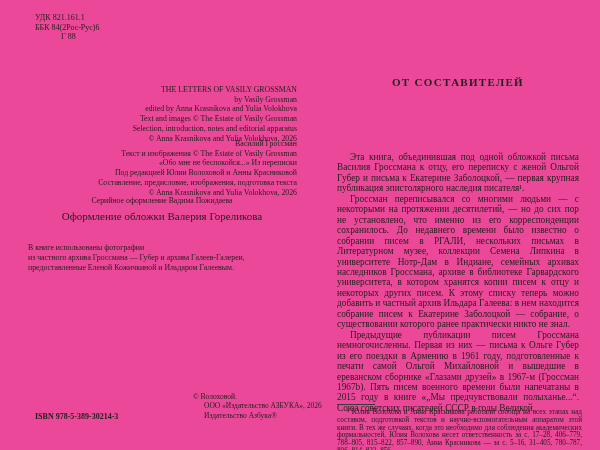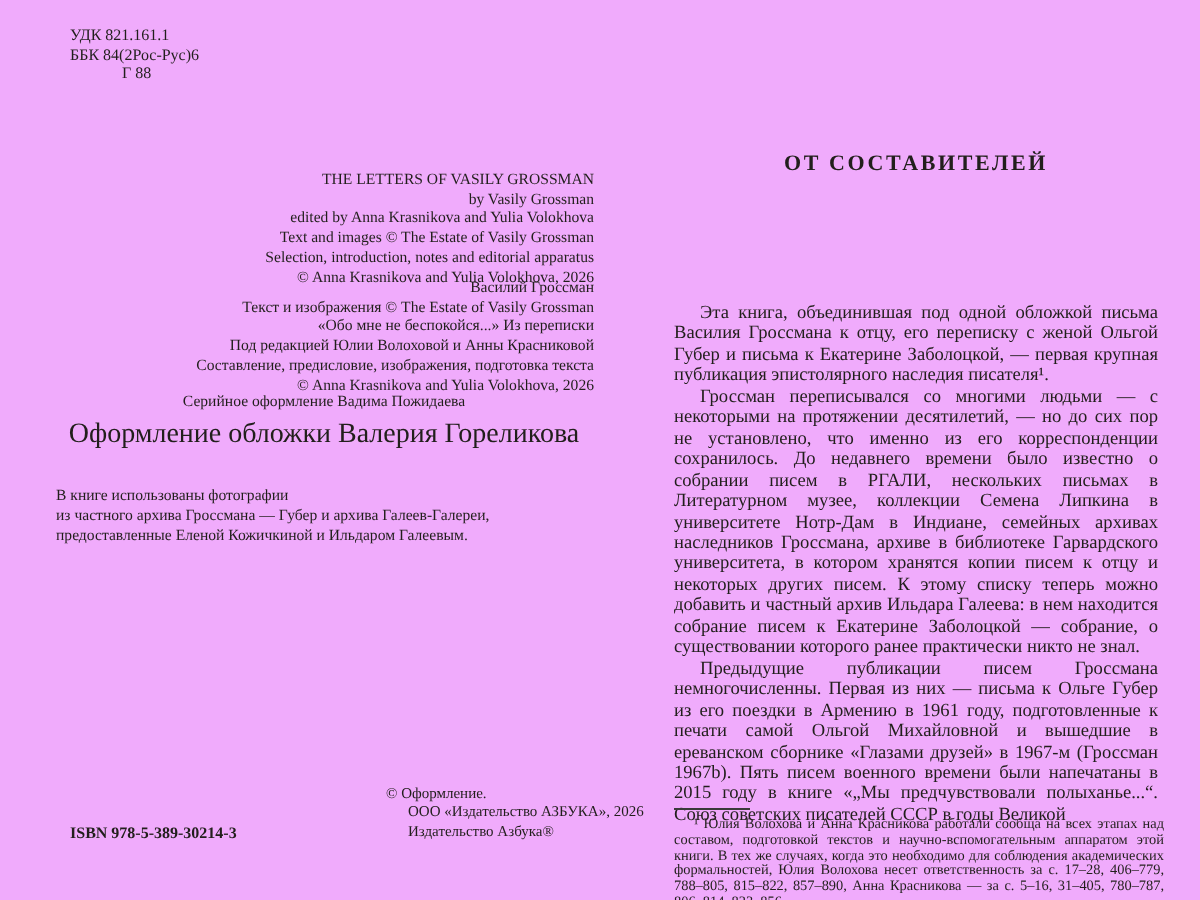--- a/index.html
+++ b/index.html
@@ -1,35 +1,35 @@
 <!DOCTYPE html>
 <html><head>
 <meta charset="utf-8">
 <style>
   html,body { margin:0; padding:0; }
   body {
     width:600px; height:450px; background:#ffffff;
     font-family:"Liberation Serif", serif; color:#221f1c;
     -webkit-font-smoothing:antialiased;
   }
-  .spread { position:relative; width:600px; height:450px; overflow:hidden; background:#f0abfc; }
+  .spread { position:relative; width:600px; height:450px; overflow:hidden; background:#ec4899; }
   .page { position:absolute; top:0; height:450px; }
   .page.left  { left:0; width:300px; }
   .page.right { left:300px; width:300px;margin-top:40px; }
 
   
   .udk { position:absolute; left:35px; top:13px; font-size:8px; line-height:9.6px; white-space:nowrap; }
   .udk .line:nth-child(2) { }
   .udk .line:nth-child(3) { padding-left:26px; }
 
   .center-block { position:absolute; left:27px; width:270px; text-align:right; font-size:7.8px; line-height:9.7px; }
   .block-en { top:85px; }
   .block-ru { top:139px; }
   .series-line { position:absolute; left:27px; width:270px; top:196px; text-align:center; font-size:7.8px; }
-  .cover-line  { position:absolute; left:27px; width:270px; top:210px; text-align:center; font-size:14px; }
+  .cover-line  { position:absolute; left:27px; width:270px; top:210px; text-align:center; font-size:11px; }
   .photo-block { position:absolute; left:28px; width:287px; top:227px; text-align:left; font-size:7.8px; line-height:10px;margin-top:16px; }
 
   .isbn { position:absolute; left:35px; top:412px; font-size:8px; font-weight:bold; white-space:nowrap; }
   .imprint { position:absolute; left:193px; top:392px; font-size:7.5px; line-height:9.4px; white-space:nowrap; }
   .imprint .line { padding-left:11px; }
   .imprint .line:first-child { padding-left:0; }
 
   
   .heading { position:absolute; left:37px; width:242px; top:36px; text-align:center;
              font-size:11px; font-weight:bold; letter-spacing:1.3px; white-space:nowrap; }
@@ -80,21 +80,21 @@
 
     <div class="photo-block">
         <div class="line">В книге использованы фотографии</div>
         <div class="line">из частного архива Гроссмана — Губер и архива Галеев-Галереи,</div>
         <div class="line">предоставленные Еленой Кожичкиной и Ильдаром Галеевым.</div>
       </div>
 
     <div class="isbn">ISBN 978-5-389-30214-3</div>
 
     <div class="imprint">
-        <div class="line">© Оформление.</div>
+        <div class="line">© Волоховой.</div>
         <div class="line">ООО «Издательство АЗБУКА», 2026</div>
         <div class="line">Издательство Азбука®</div>
       </div>
 
   </section>
 
   <section class="page right">
 
     <div class="heading">ОТ СОСТАВИТЕЛЕЙ</div>
 

